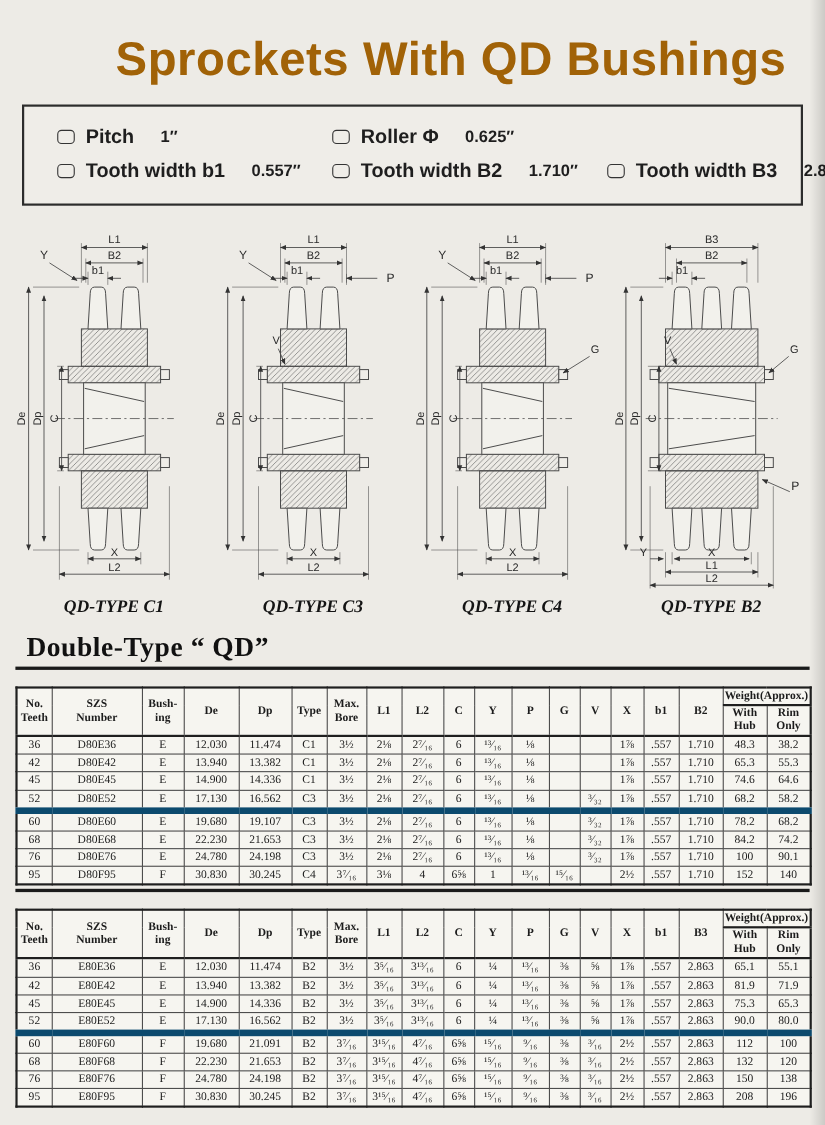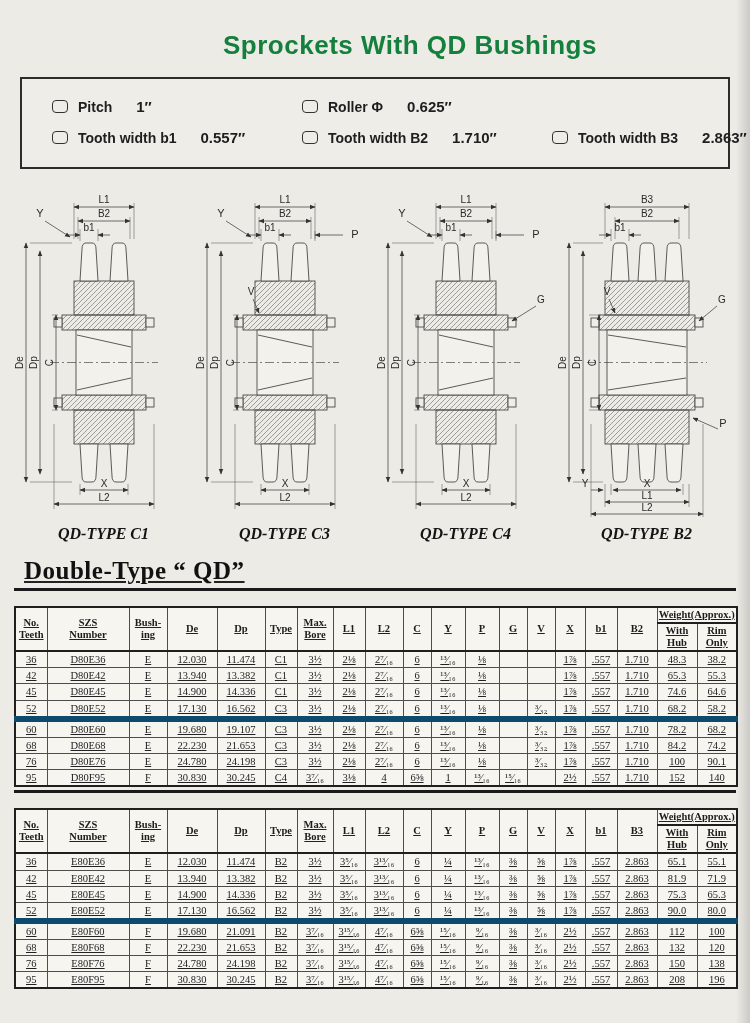--- a/index.html
+++ b/index.html
@@ -8,47 +8,47 @@
     background:#edebe6; overflow:hidden;
     font-family:"Liberation Sans", sans-serif; color:#222;
   }
   .page::after{
     content:""; position:absolute; top:0; right:0; width:14px; height:100%;
     background:linear-gradient(to right, rgba(0,0,0,0), rgba(0,0,0,0.14));
     pointer-events:none;
   }
   .title{
     margin:0; padding:30px 0 0 70px; text-align:center;
-    font-size:26px; font-weight:bold; letter-spacing:0.5px; color:#15803d;
+    font-size:43px; font-weight:bold; letter-spacing:0.5px; color:#a16207;
   }
   
   .spec-box{
     margin:16px 20px 0 20px; border:2px solid #2c2c2c; background:#efede8;
     padding:12px 16px 14px 30px;
     display:flex; flex-direction:column; justify-content:space-around; height:62px;
   }
   .spec-row{display:grid; grid-template-columns:250px 250px 1fr; align-items:center;}
   .spec-item{display:flex; align-items:center; gap:10px;}
   .spec-check{
     width:14px; height:11px; border:1.6px solid #333; border-radius:4px;
     background:transparent; flex:0 0 auto;
   }
-  .spec-label{font-weight:bold; font-size:14px; color:#1e1e1e; white-space:nowrap;}
+  .spec-label{font-weight:bold; font-size:18px; color:#1e1e1e; white-space:nowrap;}
   .spec-value{font-weight:bold; font-size:15px; color:#1e1e1e; margin-left:14px; white-space:nowrap;}
   
   .diagrams{display:flex; justify-content:space-between; margin:14px 14px 0 14px;}
   .diag{width:179px; display:flex; flex-direction:column; align-items:center;}
   .diag svg{display:block;}
   .diag-caption{
     margin-top:4px; font-family:"Liberation Serif", serif;
     font-style:italic; font-weight:bold; font-size:16px; color:#141414;
   }
   svg text{font-family:"Liberation Sans", sans-serif; fill:#2a2a2a;}
   
-  .tsec{margin:0 14px;text-decoration:underline;}
+  .tsec{margin:0 14px;}
   .tsec-heading{
     font-family:"Liberation Serif", serif; font-weight:bold;
     font-size:25px; color:#111; margin:14px 0 0 10px; letter-spacing:0.5px;
   }
   .tsec-rule{border-bottom:3px solid #1a1a1a; margin:3px 0 7px 0;}
   table.spec{
     border-collapse:collapse; width:100%; table-layout:fixed;
     background:#f6f5f0; font-family:"Liberation Serif", serif;
     border:2.5px solid #1f1f1f;
     margin-top:15px;

